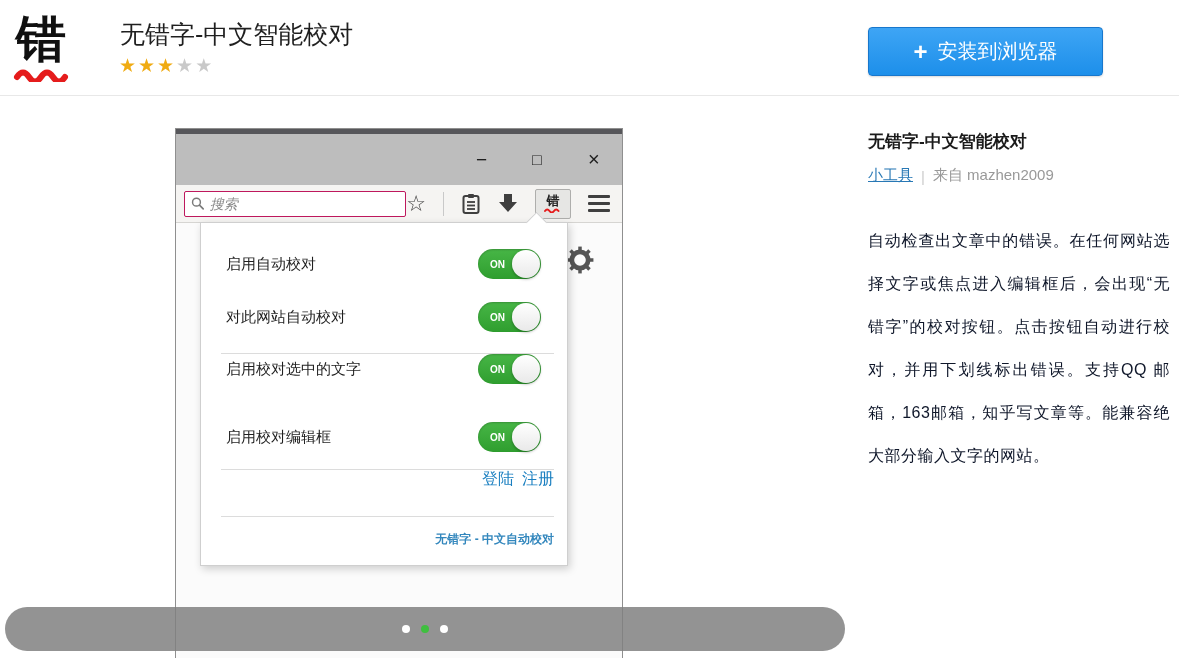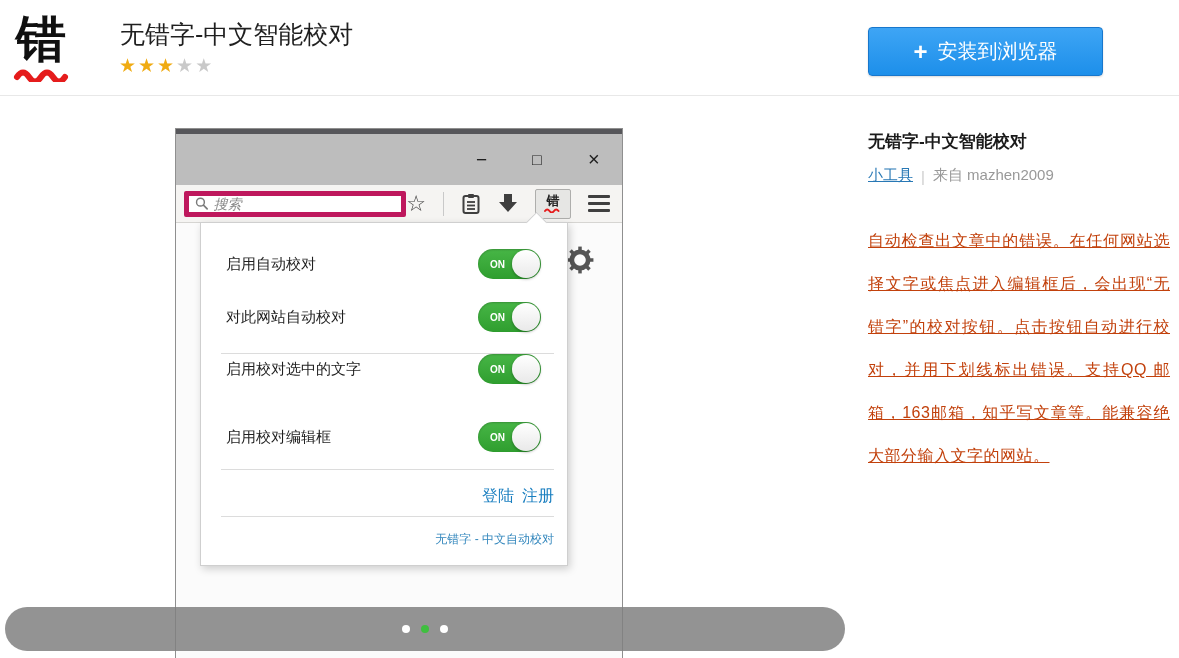--- a/index.html
+++ b/index.html
@@ -26,21 +26,21 @@
   
   .bwindow { position:absolute; left:175px; top:128px; width:448px; height:530px;
     border:1px solid #8f8f8f; background:#fbfbfb; }
   .win-strip { height:5px; background:#56565a; }
   .win-titlebar { height:51px; background:#bdbdbd; position:relative; }
   .win-ctrl { position:absolute; top:0; height:51px; display:flex; align-items:center;
     color:#1e1e1e; font-size:19px; }
   .ctrl-min { left:300px; } .ctrl-max { left:356px; font-size:16px; } .ctrl-close { left:412px; font-size:20px; }
   .win-toolbar { height:38px; background:#f5f4f2; border-bottom:1px solid #d6d5d2;
     display:flex; align-items:center; padding:0 12px 0 8px; }
-  .search-box { width:226px; height:26px; background:#fff; border:5px solid #be185d; border-radius:2px;
+  .search-box { width:226px; height:26px; background:#fff; border:1px solid #be185d; border-radius:2px;
     display:flex; align-items:center; padding:0 6px; gap:5px; }
   .search-box input { border:none; outline:none; width:100%; font-size:14px; color:#444;
     font-family:inherit; background:transparent; }
   .search-box input::placeholder { font-style:italic; color:#8a8a8a; }
   .tb-icons { margin-left:auto; display:flex; align-items:center; gap:17px; }
   .tb-star { font-size:22px; color:#3f3f3f; line-height:1; }
   .tb-sep { width:1px; height:24px; background:#c9c9c9; }
   .ext-btn { width:36px; height:30px; background:#e6e6e4; border:1px solid #aeaeac; border-radius:2px;
     display:flex; flex-direction:column; align-items:center; justify-content:center; }
   .ext-btn .mini-char { font-size:13px; font-weight:700; color:#222; line-height:13px; }
@@ -59,38 +59,38 @@
   .p-row .lbl { font-size:15px; color:#1f1f1f; font-weight:500; }
   .toggle { margin-left:auto; position:relative; width:63px; height:30px; border-radius:15px;
     background:linear-gradient(#47b646,#2f9e2f); box-shadow:inset 0 1px 2px rgba(0,0,0,.2); }
   .toggle .on-txt { position:absolute; left:12px; top:50%; transform:translateY(-50%);
     color:#fff; font-size:10px; font-weight:700; }
   .toggle .knob { position:absolute; right:1px; top:1px; width:28px; height:28px; border-radius:50%;
     background:linear-gradient(#ffffff,#e9e9e9); box-shadow:0 1px 3px rgba(0,0,0,.35); }
   .p-div { position:absolute; left:20px; right:13px; height:1px; background:#dcdcdc; }
   .p-links { position:absolute; right:13px; display:flex; gap:28px; }
   .p-links span { font-size:16px; color:#1a7fc0; font-weight:500; cursor:pointer; }
-  .p-footer { position:absolute; right:13px; font-size:12px; font-weight:400; color:#3387bd;margin-left:28px; }
+  .p-footer { position:absolute; right:13px; font-size:12px; font-weight:700; color:#3387bd;margin-left:28px; }
 
   
   .carousel-bar { position:absolute; left:5px; top:607px; width:840px; height:44px; border-radius:22px;
     background:rgba(128,128,128,.85); }
   .dots { position:absolute; left:0; right:0; top:50%; transform:translateY(-50%);
     display:flex; justify-content:center; gap:11px; }
   .dot { width:8px; height:8px; border-radius:50%; background:#fff; cursor:pointer; }
   .dot.active { background:#3fbf3f; }
 
   
   .sidebar { position:absolute; left:868px; top:130px; width:302px; }
   .sb-title { font-size:17px; font-weight:700; color:#1a1a1a; }
   .sb-meta { margin-top:13px; font-size:15px; color:#999; display:flex; align-items:flex-end; gap:8px; }
   .sb-cat { color:#2878b5; text-decoration:underline; cursor:pointer; }
   .sb-sep { color:#ccc; }
-  .sb-desc { margin-top:34px; font-size:16px; color:#c2410c; line-height:43px; letter-spacing:.5px;
-    text-align:justify;text-decoration:underline; }
+  .sb-desc { margin-top:34px; font-size:16px; color:#0f172a; line-height:43px; letter-spacing:.5px;
+    text-align:justify; }
 </style>
 </head>
 <body>
 
 <div class="stage">
 
   <div class="header">
     <div class="logo">
       <span class="logo-char">错</span>
       <svg class="logo-wave" width="56" height="16" viewBox="0 0 56 16">
@@ -197,21 +197,21 @@
         <div class="p-row" style="top:198px;">
           <span class="lbl">启用校对编辑框</span>
           <div class="toggle">
             <span class="on-txt">ON</span>
             <span class="knob"></span>
           </div>
         </div>
 
         <div class="p-div" style="top:246px;"></div>
 
-        <div class="p-links" style="top:263px;gap:8px;">
+        <div class="p-links" style="top:246px;gap:8px;">
           <span>登陆</span>
           <span>注册</span>
         </div>
 
         <div class="p-div" style="top:293px;"></div>
 
         <div class="p-footer" style="top:308px;">无错字 - 中文自动校对</div>
       </div>
     </div>
   </div>

